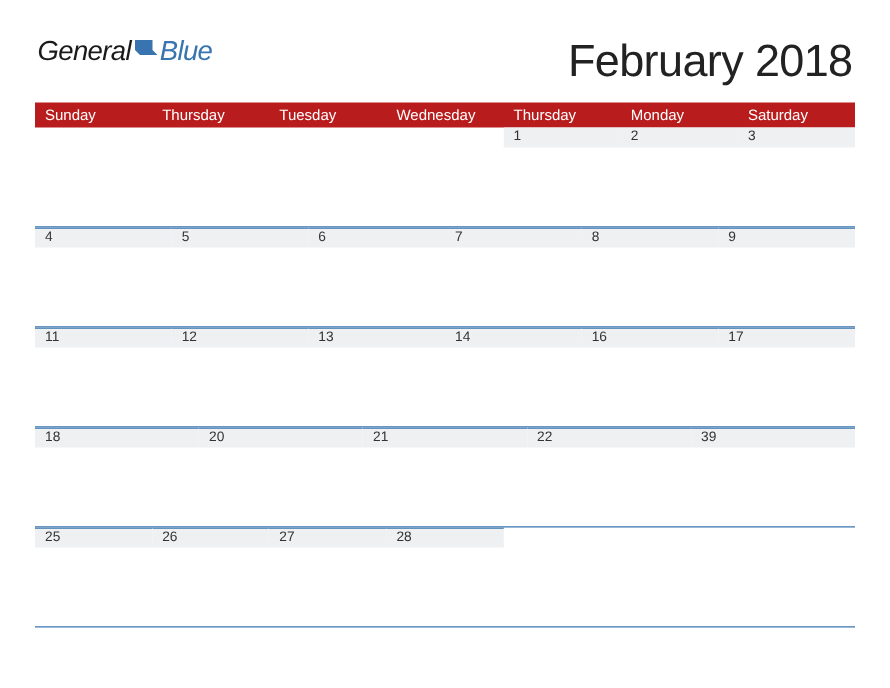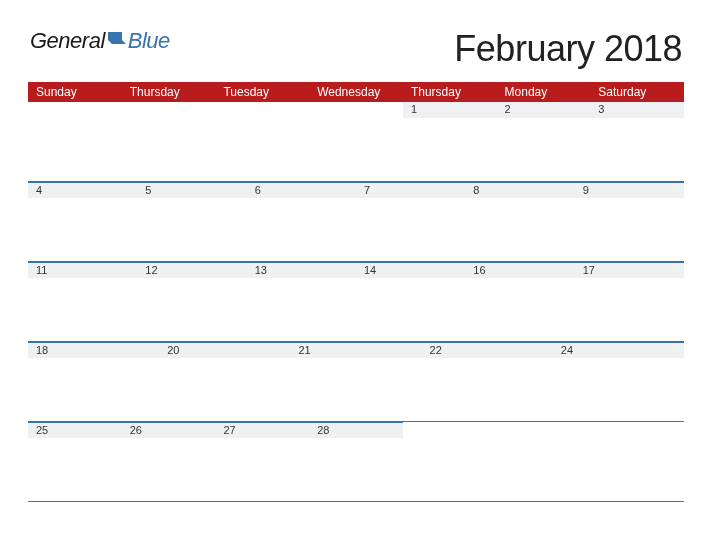--- a/index.html
+++ b/index.html
@@ -141,21 +141,21 @@
         </div>
         <div class="day-cell">
           <div class="date-band">21</div>
           <div class="day-body"></div>
         </div>
         <div class="day-cell">
           <div class="date-band">22</div>
           <div class="day-body"></div>
         </div>
         <div class="day-cell">
-          <div class="date-band">24</div>
+          <div class="date-band">39</div>
           <div class="day-body"></div>
         </div>
       </div>
       <div class="week-row">
         <div class="day-cell">
           <div class="date-band">25</div>
           <div class="day-body"></div>
         </div>
         <div class="day-cell">
           <div class="date-band">26</div>

